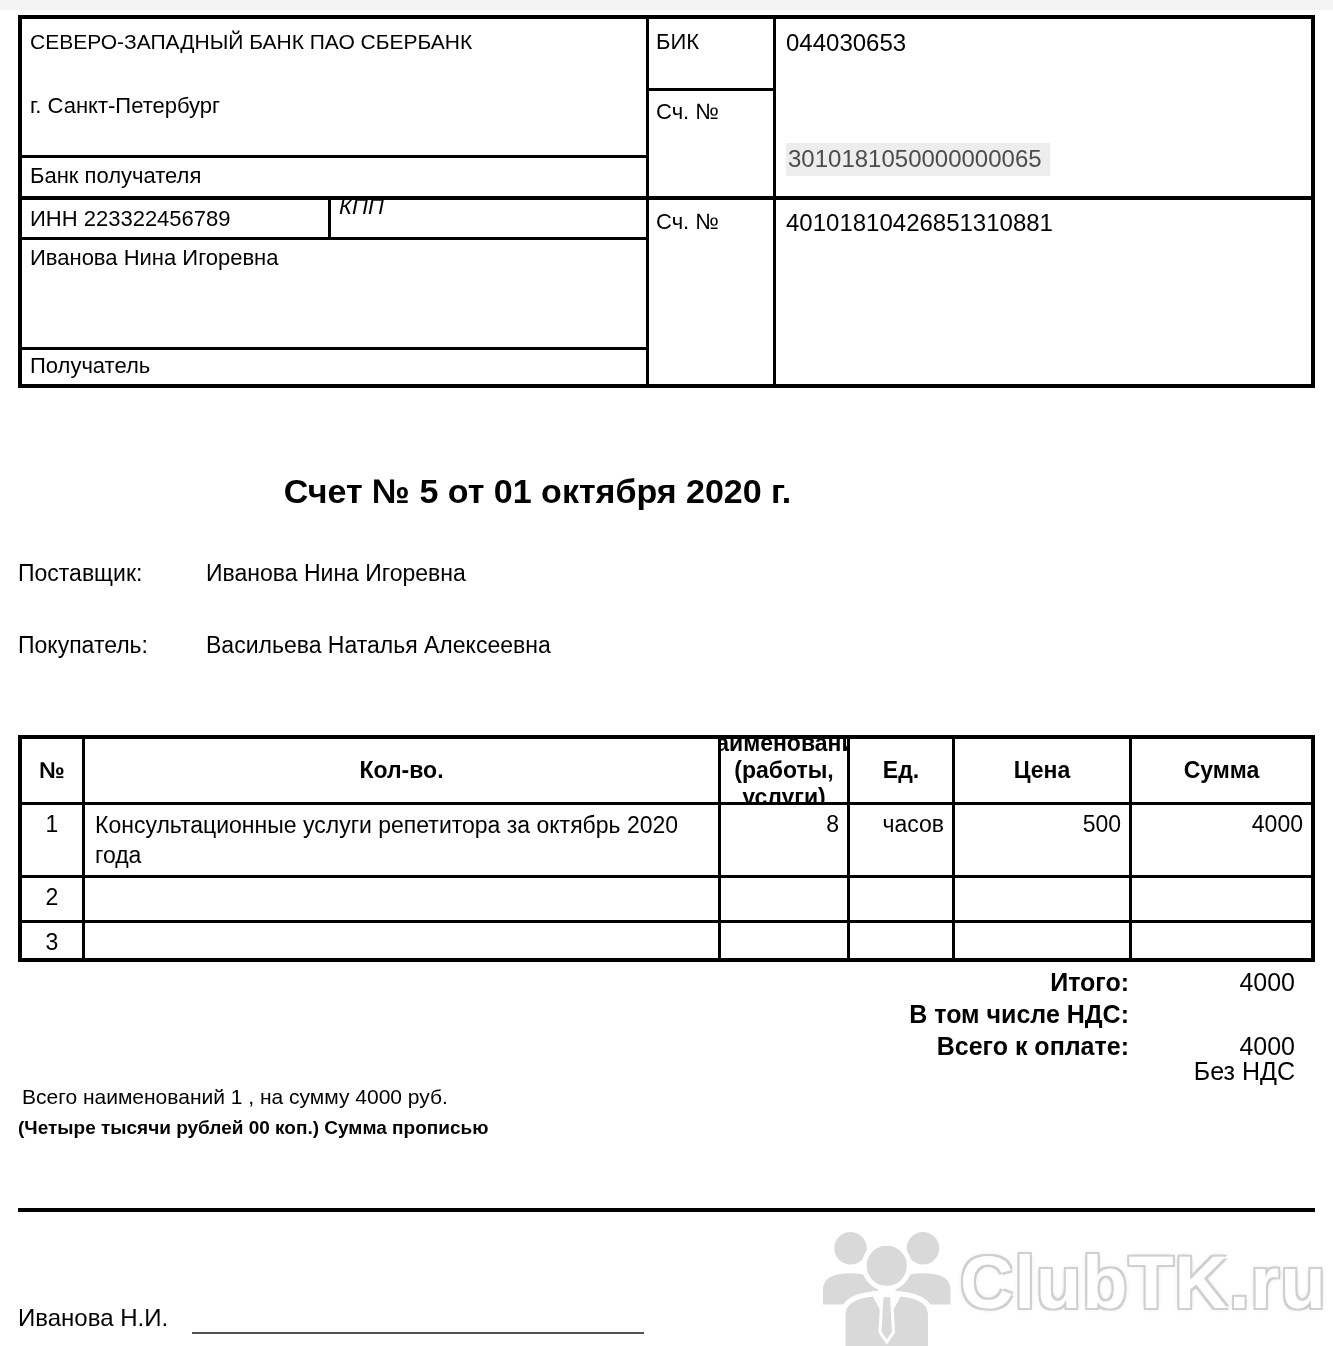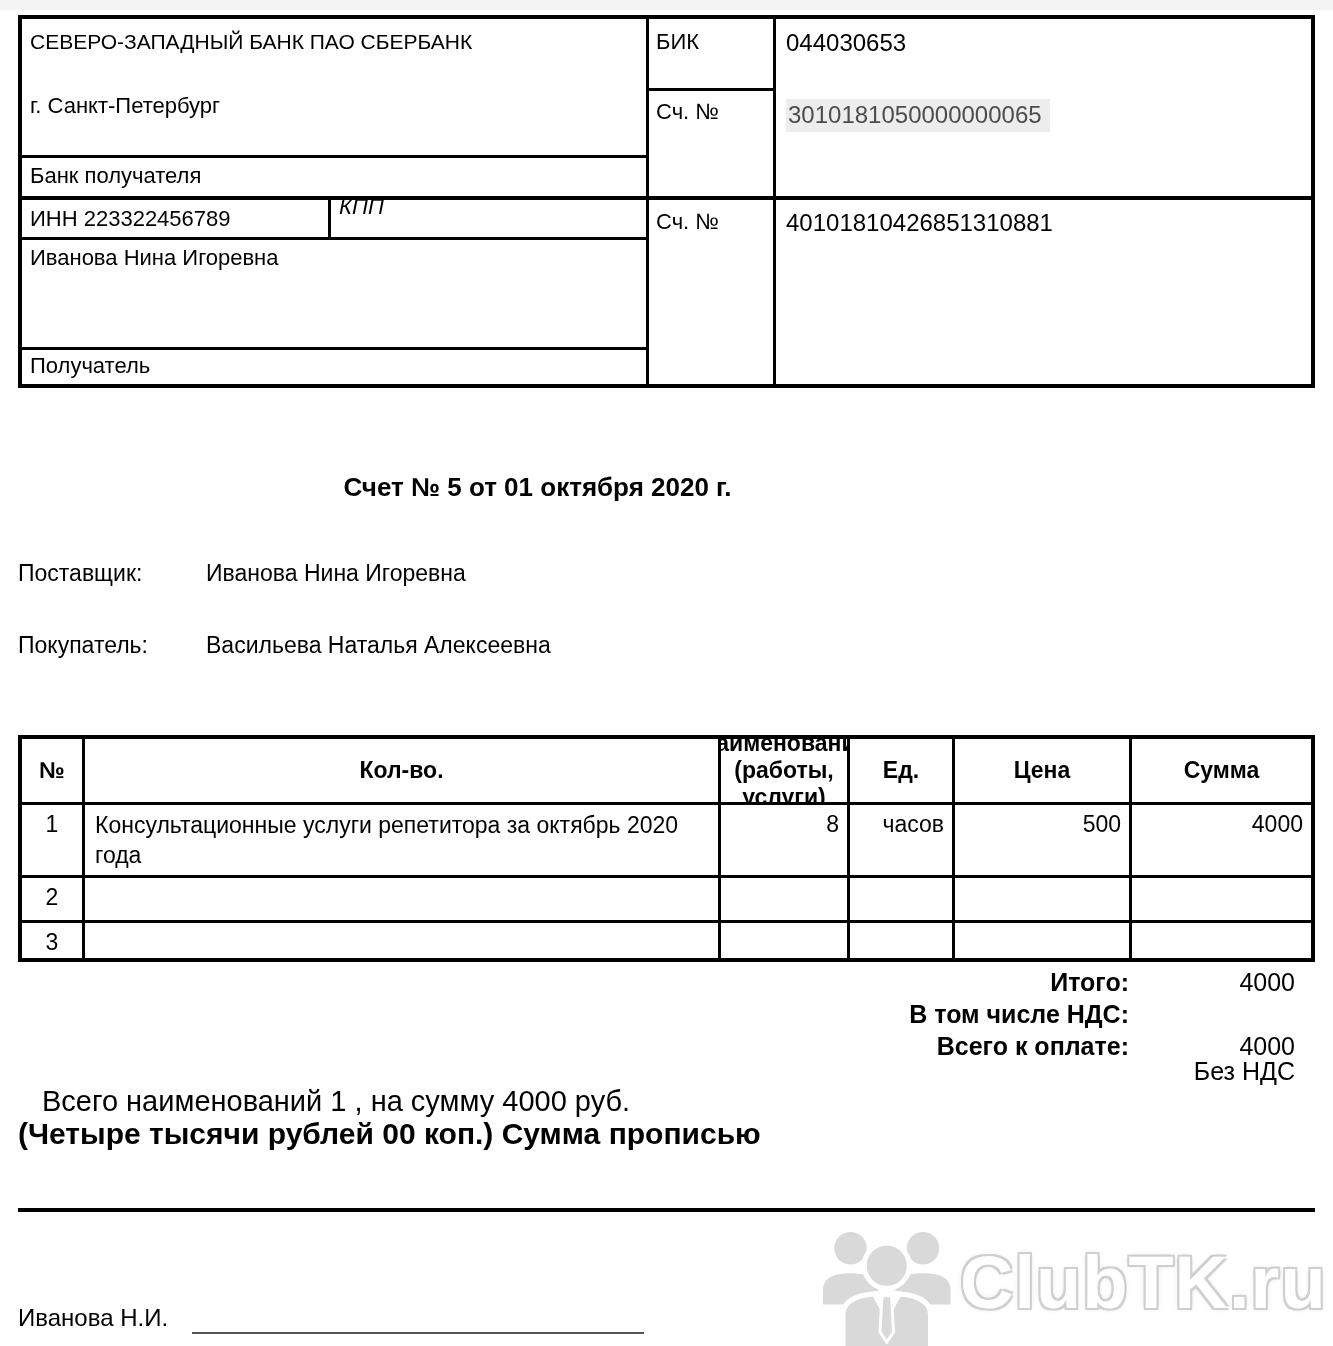--- a/index.html
+++ b/index.html
@@ -8,41 +8,41 @@
     font-family:"Liberation Sans","DejaVu Sans",sans-serif;color:#000;
     overflow:hidden;-webkit-font-smoothing:antialiased;
   }
   .abs{position:absolute;}
   
   .bank-table{left:18px;top:15px;width:1297px;height:373px;border:4px solid #000;box-sizing:border-box;}
   .bt-inner{position:absolute;left:0;top:0;width:1289px;height:467px;}
   .line{position:absolute;background:#000;}
   .cell-text{position:absolute;font-size:22px;line-height:1.2;white-space:nowrap;}
   .val-text{position:absolute;font-size:24px;line-height:1.2;white-space:nowrap;}
-  .gray-val{color:#4d4d4d;background:#ededed;padding:2px 8px 2px 2px;}
+  .gray-val{color:#4d4d4d;background:#ededed;padding:2px 8px 2px 2px;margin-top:44px;}
   
-  .doc-title{left:0;top:472px;width:1075px;text-align:center;font-size:26px;font-weight:bold;}
+  .doc-title{left:0;top:472px;width:1075px;text-align:center;font-size:34px;font-weight:bold;}
   .party-label{font-size:23px;}
   .party-value{font-size:23px;}
   
   .items-table{left:18px;top:735px;width:1297px;height:227px;border:4px solid #000;box-sizing:border-box;
     display:grid;grid-template-columns:60px 636px 129px 105px 177px 182px;grid-template-rows:63px 73px 45px 38px;}
   .it-cell{box-sizing:border-box;font-size:23px;overflow:hidden;}
   .it-cell.bl{border-left:3px solid #000;}
   .it-cell.bt{border-top:3px solid #000;}
   .hdr{font-weight:bold;display:flex;align-items:center;justify-content:center;text-align:center;}
   .cnum{display:flex;justify-content:center;padding-top:6px;}
   .cdesc{padding:6px 10px 0 10px;line-height:1.3;}
   .cright{text-align:right;padding:6px 8px 0 0;}
   
   .tot-label{position:absolute;right:204px;font-size:25px;font-weight:bold;white-space:nowrap;}
   .tot-value{position:absolute;right:38px;font-size:25px;white-space:nowrap;}
   
-  .sum1{left:22px;top:1085px;font-size:29px;margin-left:20px;}
-  .sum2{left:18px;top:1117px;font-size:30px;font-weight:bold;}
+  .sum1{left:22px;top:1085px;font-size:21px;}
+  .sum2{left:18px;top:1117px;font-size:19px;font-weight:bold;}
   
   .hr{left:18px;top:1208px;width:1297px;height:4px;background:#000;}
   .sig-name{left:18px;top:1304px;font-size:24px;}
   .sig-line{left:192px;top:1310px;width:452px;height:22px;border-bottom:2px solid #555;}
   .wm-icon{left:810px;top:1222px;width:156px;height:130px;}
   .wm-text{left:960px;top:1240px;font-size:74px;font-weight:bold;color:#ffffff;letter-spacing:1px;
     text-shadow:-2px -2px 0 #cfcfcf,2px -2px 0 #cfcfcf,-2px 2px 0 #cfcfcf,2px 2px 0 #cfcfcf,0 0 6px #d8d8d8;}
   .top-strip{left:0;top:0;width:1333px;height:10px;background:#f3f3f3;}
 </style>
 </head>

